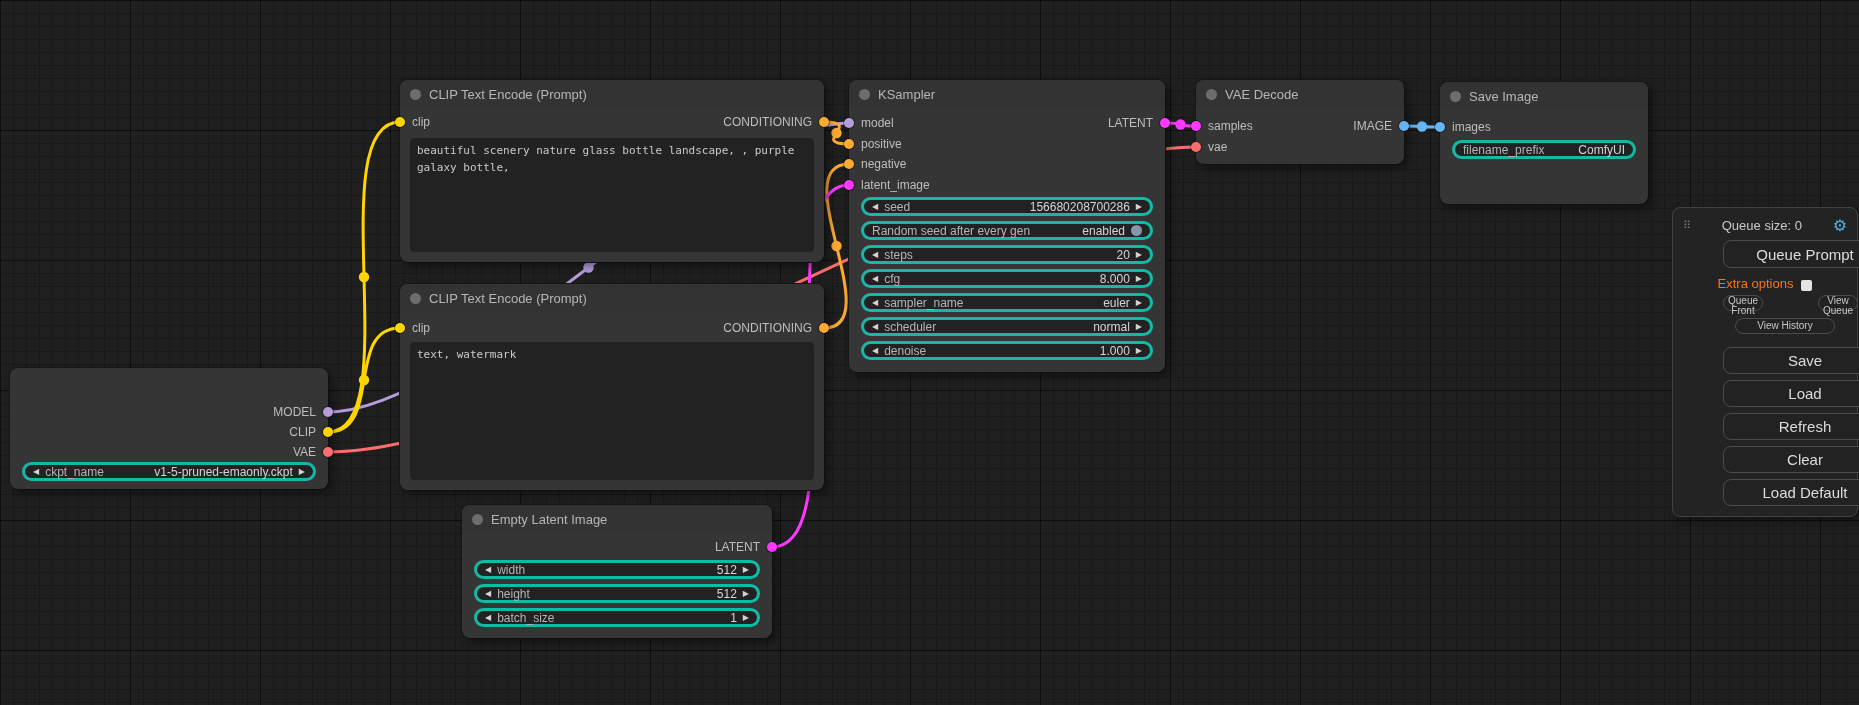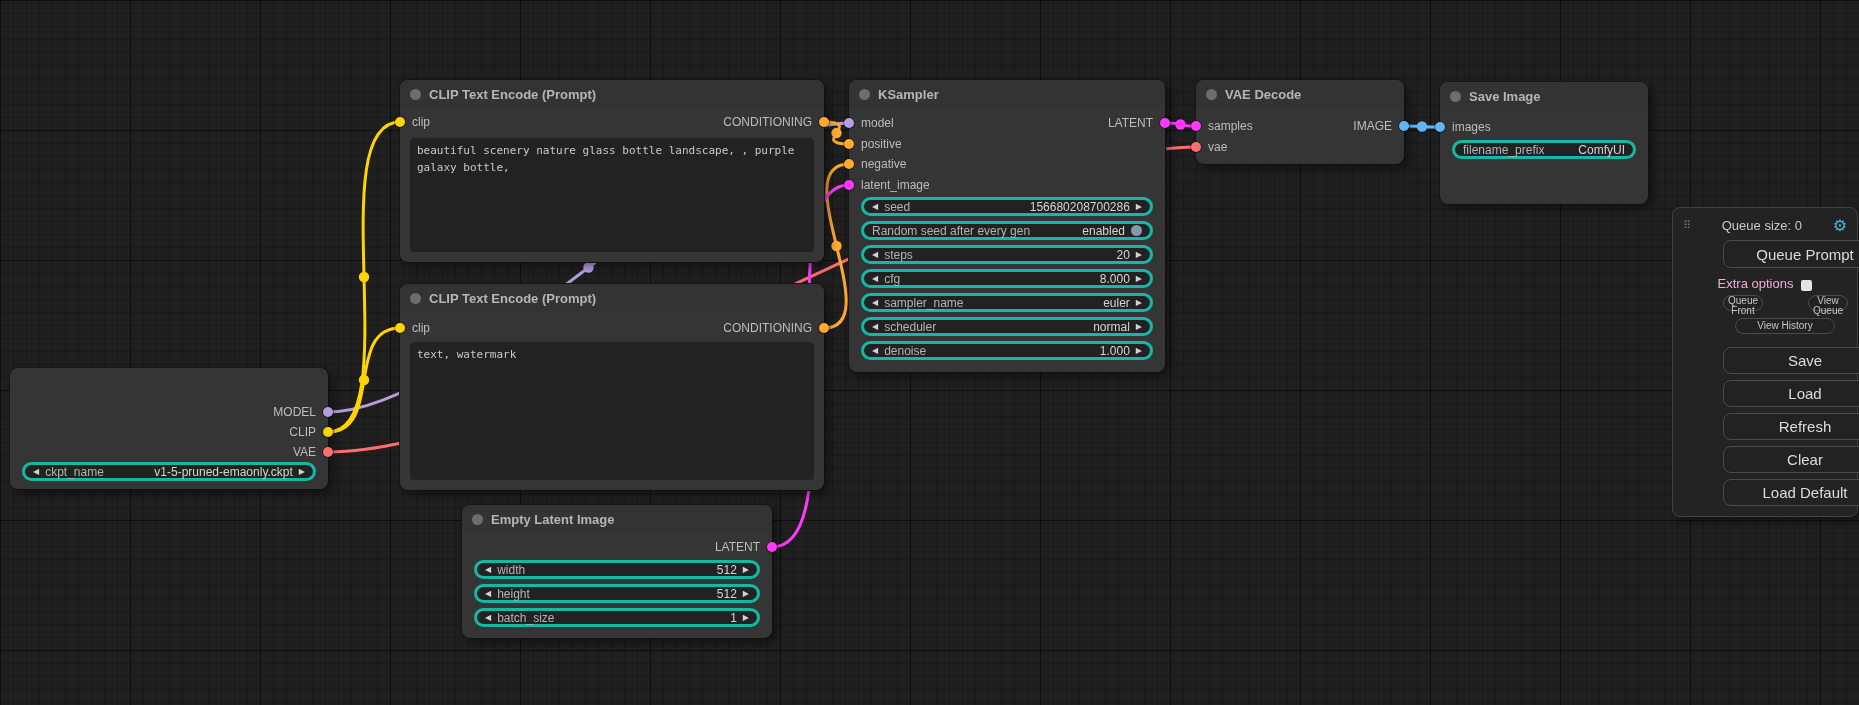--- a/index.html
+++ b/index.html
@@ -18,21 +18,21 @@
   #wires { position: absolute; left: 0; top: 0; z-index: 1; pointer-events: none; }
   path.wire { fill: none; stroke-width: 3; }
 
   .node {
     position: absolute; z-index: 2; background: #353535; border-radius: 8px;
     box-shadow: 4px 4px 10px rgba(0,0,0,0.45), 0 0 0 1px #181818;
   }
   .ntitle { height: 28px; background: #333333; border-radius: 8px 8px 0 0;
     display: flex; align-items: center; padding: 0 10px; gap: 8px; cursor: move; }
   .ndot { width: 11px; height: 11px; border-radius: 50%; background: #6d6d6d; flex: none; }
-  .ntext { color: #b6b6b6; font-size: 13px; white-space: nowrap; font-weight: bold; }
+  .ntext { color: #b6b6b6; font-size: 13px; white-space: nowrap; }
 
   .row { position: absolute; left: 0; right: 0; height: 20px;
     display: flex; align-items: center; padding: 0 12px; }
   .slot-l { color: #bdbdbd; font-size: 12px; white-space: nowrap; }
   .spacer { flex: 1; }
   .pin { position: absolute; width: 10px; height: 10px; border-radius: 50%;
     top: 50%; margin-top: -5px; background: #888; cursor: crosshair;
     box-shadow: 0 0 0 1px rgba(0,0,0,0.35); }
   .pin.in { left: -5px; } .pin.out { right: -5px; }
 
@@ -55,24 +55,24 @@
   .drag { color: #777; font-size: 11px; cursor: move; }
   .qsize { color: #c9c9c9; font-size: 13px; }
   .gear { color: #54aee0; font-size: 16px; cursor: pointer; }
   .btn { display: block; width: 100%; background: #222222; border: 1px solid #4b4b4b;
     border-radius: 8px; color: #dcdcdc; font-family: "Liberation Sans", sans-serif;
     cursor: pointer; margin-left: 40px; }
   .btn.qp { height: 28px; font-size: 15px; margin-top: 5px; }
   .btn.big { height: 27px; font-size: 15px; margin-top: 6px; }
   .btn.sm { height: 16px; font-size: 10px; line-height: 1; padding: 0 4px; color: #c6c6c6; }
   .extra { display: flex; align-items: flex-end; justify-content: center; gap: 8px;
-    margin-top: 8px; color: #f9a8d4; font-size: 13px; }
+    margin-top: 8px; color: #f97316; font-size: 13px; }
   .chk { width: 11px; height: 11px; background: #e4e4e4; border-radius: 2px;
     display: inline-block; cursor: pointer; }
-  .duo { display: flex; gap: 5px; margin-top: 4px; }
+  .duo { display: flex; gap: 15px; margin-top: 4px; }
   .duo .btn { flex: 1; }
   .center { text-align: center; margin-top: 4px; }
   .btn.vh { width: 100px; display: inline-block; }
 </style>
 </head>
 <body>
 
 <div id="canvas">
 
   <svg id="wires" width="1859" height="705">

